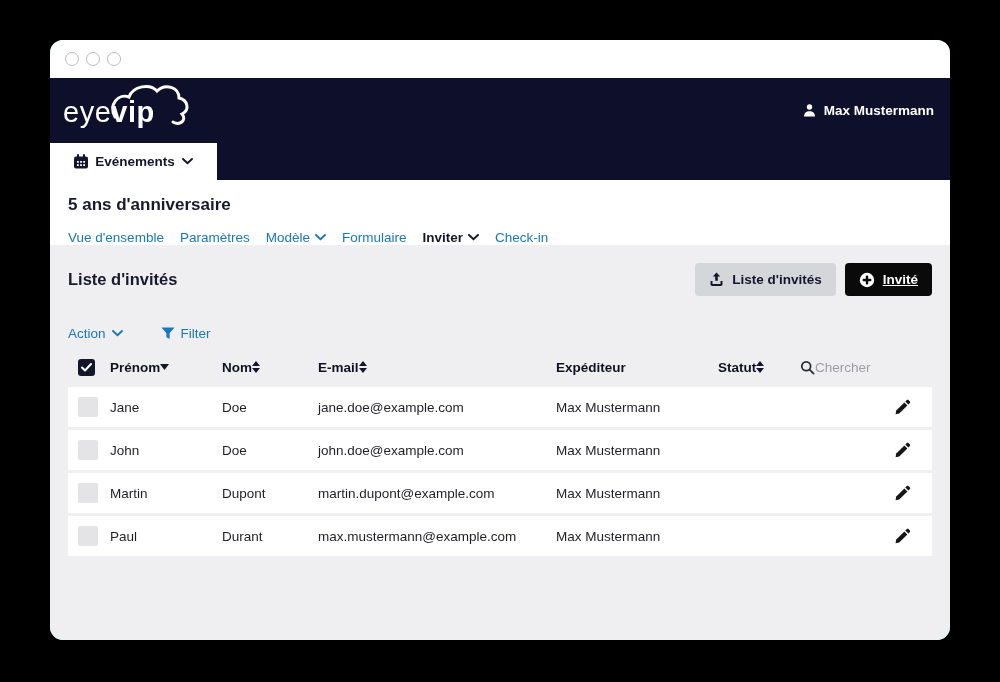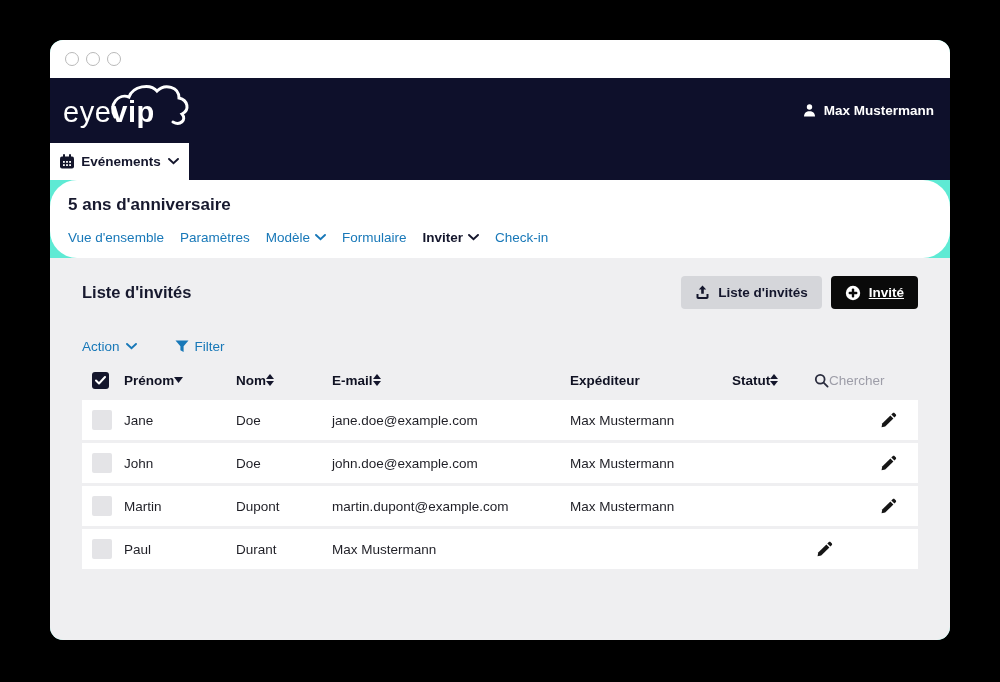--- a/index.html
+++ b/index.html
@@ -35,37 +35,37 @@
     color:#fff; line-height:1;
   }
   .logo .eye { font-size:29px; font-weight:300; letter-spacing:.5px; }
   .logo .vip { font-size:29px; font-weight:800; letter-spacing:.5px; }
   .logo-cloud { position:absolute; left:44px; top:-16px; }
   .user-box {
     position:absolute; right:16px; top:25px; display:flex; align-items:center; gap:7px;
     font-size:13.5px; font-weight:600; color:#fff;
   }
   .event-tab {
-    position:absolute; left:0; bottom:0; width:139px; height:37px;
+    position:absolute; left:0; bottom:0; width:167px; height:37px;
     background:#fff; color:#14162c; display:flex; align-items:center;
     justify-content:center; gap:7px; font-size:13.5px; font-weight:700;
     cursor:pointer;
   }
   
-  .content-top { background:#fff; padding:0 18px; flex:0 0 auto;border-radius:27px; }
+  .content-top { background:#fff; padding:0 18px; flex:0 0 auto; }
   .page-title { font-size:17px; font-weight:700; color:#17192e; margin-top:15px; }
-  .subnav { display:flex; align-items:center; gap:16px; margin-top:15px; padding-bottom:13px; }
+  .subnav { display:flex; align-items:center; gap:16px; margin-top:15px; }
   .subnav a {
     font-size:13.5px; color:#1878b8; text-decoration:none; display:flex;
     align-items:center; gap:5px; cursor:pointer;
   }
   .subnav a.active { color:#14162c; font-weight:700; }
   
   .section {
-    background:#efeff1; flex:1 1 auto; padding:0 32px; overflow:hidden;
+    background:#efeff1; flex:1 1 auto; padding:0 18px; overflow:hidden;
   }
   .section-head { margin-top:18px; display:flex; align-items:center; justify-content:space-between; }
   .section-title { font-size:16.5px; font-weight:700; color:#17192e; }
   .head-buttons { display:flex; gap:9px; }
   .btn { height:33px; border:none; border-radius:4px; display:flex; align-items:center;
          gap:8px; padding:0 14px; font-size:13.5px; font-weight:600;
          font-family:"Liberation Sans", sans-serif; cursor:pointer; }
   .btn-gray { background:#d5d6da; color:#14162c; }
   .btn-black { background:#0a0a0a; color:#fff;text-decoration:underline; }
   .action-row { margin-top:30px; display:flex; align-items:center; gap:38px; }
@@ -338,20 +338,21 @@
           <path d="M2.2 11.6 L10.4 3.4 L13.4 6.4 L5.2 14.6 L1.6 15.3 Z" fill="#161616"></path>
           <path d="M11.3 2.5 L12.6 1.2 C13.2 0.6 14.1 0.6 14.7 1.2 L15.7 2.2 C16.3 2.8 16.3 3.7 15.7 4.3 L14.4 5.6 Z" fill="#161616"></path>
         </svg>
       </button>
     </div>
 
     <div class="grid-row trow">
       <div class="row-check"></div>
       <div class="cell">Paul</div>
       <div class="cell">Durant</div>
+      <div class="cell">max.mustermann@example.com</div>
       <div class="cell">Max Mustermann</div>
       <div class="cell"></div>
       <div></div>
       <button class="edit-btn">
         <svg width="17" height="17" viewBox="0 0 17 17">
           <path d="M2.2 11.6 L10.4 3.4 L13.4 6.4 L5.2 14.6 L1.6 15.3 Z" fill="#161616"></path>
           <path d="M11.3 2.5 L12.6 1.2 C13.2 0.6 14.1 0.6 14.7 1.2 L15.7 2.2 C16.3 2.8 16.3 3.7 15.7 4.3 L14.4 5.6 Z" fill="#161616"></path>
         </svg>
       </button>
     </div>

